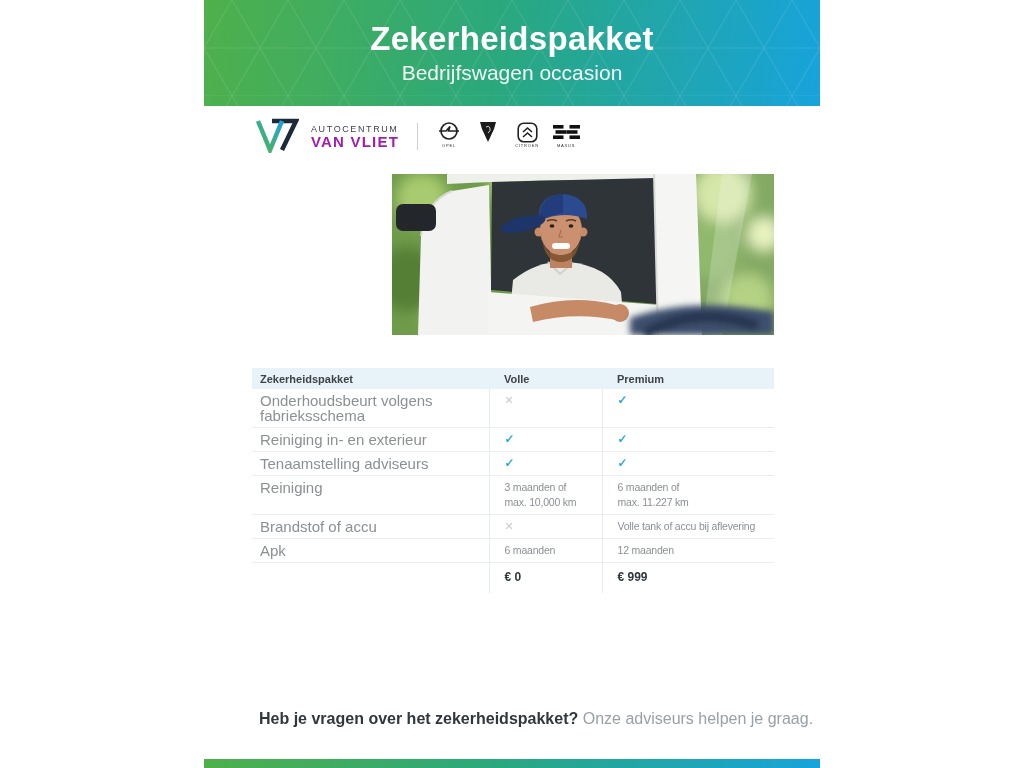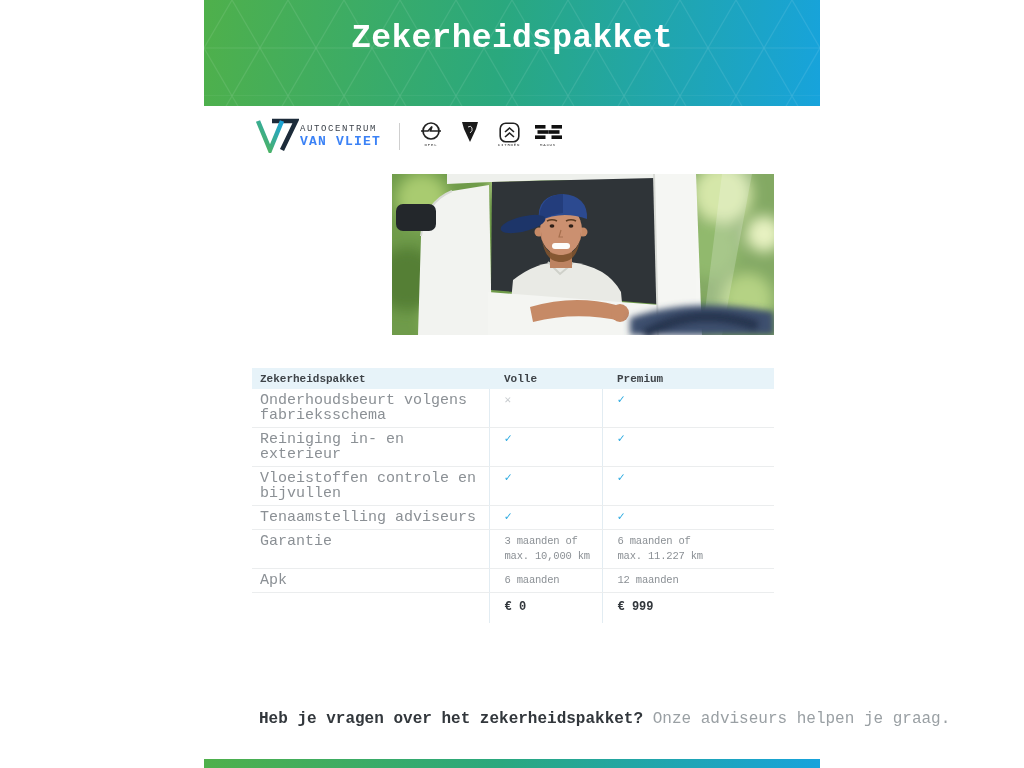--- a/index.html
+++ b/index.html
@@ -1,38 +1,38 @@
 <!DOCTYPE html>
 <html><head>
 <meta charset="utf-8">
 <style>
   html,body { margin:0; padding:0; background:#ffffff; }
   .page {
     position:relative; width:960px; height:768px; background:#ffffff;
-    font-family:Liberation Mono, monospace; overflow:hidden;
+    font-family:Liberation Sans, sans-serif; overflow:hidden;
   }
   
   .banner {
     position:absolute; left:204px; top:0; width:616px; height:106px;
     background:linear-gradient(96deg, #4fb04b 0%, #2aa87e 48%, #17a3dc 100%);
   }
   .banner svg.tri-pattern { position:absolute; left:0; top:0; }
   .banner-title {
     position:relative; text-align:center; margin-top:20px;
     font-size:33px; font-weight:bold; color:#ffffff; letter-spacing:0.3px;
   }
   .banner-subtitle {
     position:relative; text-align:center; margin-top:3px;
     font-size:21px; font-weight:normal; color:rgba(255,255,255,0.93);
   }
   
   .brand-row { position:absolute; left:255px; top:117px; height:40px; display:flex; align-items:flex-start; }
-  .dealer-text { margin-left:1px; margin-top:7px; }
+  .dealer-text { margin-left:12px; margin-top:7px; }
   .dealer-top { font-size:9px; letter-spacing:1.6px; color:#3d434b; line-height:10px; }
-  .dealer-bottom { font-size:13px; font-weight:bold; letter-spacing:1.2px; color:#3b82f6; line-height:16px; }
+  .dealer-bottom { font-size:15px; font-weight:bold; letter-spacing:1.2px; color:#a21caf; line-height:16px; }
   .logo-divider { width:1px; height:27px; background:#cfcfcf; margin:6px 16px 0 18px; }
   .marques { display:flex; gap:9px; margin-top:5px; }
   .marque { width:30px; text-align:center; }
   .marque .glyph { height:20px; display:flex; align-items:center; justify-content:center; }
   .marque .mlabel { font-size:4px; letter-spacing:0.8px; color:#2b2b2b; margin-top:1px; white-space:nowrap; }
   
   .photo { position:absolute; left:392px; top:174px; width:382px; height:161px; overflow:hidden; }
   
   table.pkg { position:absolute; left:252px; top:368px; width:522px; border-collapse:collapse; table-layout:fixed; }
   table.pkg th {
@@ -66,20 +66,21 @@
           <g stroke="rgba(255,255,255,0.09)" stroke-width="1.2" fill="none">
             <path d="M28,0 L56,48 L0,48 Z"></path>
             <path d="M0,48 L28,96 L-28,96 Z"></path>
             <path d="M56,48 L84,96 L28,96 Z"></path>
           </g>
         </pattern>
       </defs>
       <rect width="616" height="106" fill="url(#tri)"></rect>
     </svg>
     <div class="banner-title">Zekerheidspakket</div>
+    <div class="banner-subtitle">Bedrijfswagen occasion</div>
   </div>
 
   <div class="brand-row">
     <svg width="44" height="36" viewBox="0 0 44 36">
       <defs>
         <linearGradient id="vvgrad" x1="0" y1="1" x2="1" y2="0">
           <stop offset="0" stop-color="#57b64a"></stop>
             <stop offset="1" stop-color="#1aa3dc"></stop>
         </linearGradient>
       </defs>
@@ -215,37 +216,37 @@
           <td>Onderhoudsbeurt volgens fabrieksschema</td>
           <td class="val"><span class="mark-cross">✕</span></td>
           <td class="val"><span class="mark-check">✓</span></td>
         </tr>
         <tr>
           <td>Reiniging in- en exterieur</td>
           <td class="val"><span class="mark-check">✓</span></td>
           <td class="val"><span class="mark-check">✓</span></td>
         </tr>
         <tr>
-          <td>Vloeistoffen controle en bijvullen</td>
-          <td class="val"><span class="mark-check">✓</span></td>
-          <td class="val"><span class="mark-check">✓</span></td>
-        </tr>
-        <tr>
           <td>Tenaamstelling adviseurs</td>
           <td class="val"><span class="mark-check">✓</span></td>
           <td class="val"><span class="mark-check">✓</span></td>
         </tr>
         <tr>
-          <td>Garantie</td>
+          <td>Reiniging</td>
           <td class="val">3 maanden of
 max. 10,000 km</td>
           <td class="val">6 maanden of
 max. 11.227 km</td>
         </tr>
         <tr>
+          <td>Brandstof of accu</td>
+          <td class="val"><span class="mark-cross">✕</span></td>
+          <td class="val">Volle tank of accu bij aflevering</td>
+        </tr>
+        <tr>
           <td>Apk</td>
           <td class="val">6 maanden</td>
           <td class="val">12 maanden</td>
         </tr>
         <tr class="price-row">
           <td></td>
           <td class="val">€ 0</td>
           <td class="val">€ 999</td>
         </tr>
       </tbody>

